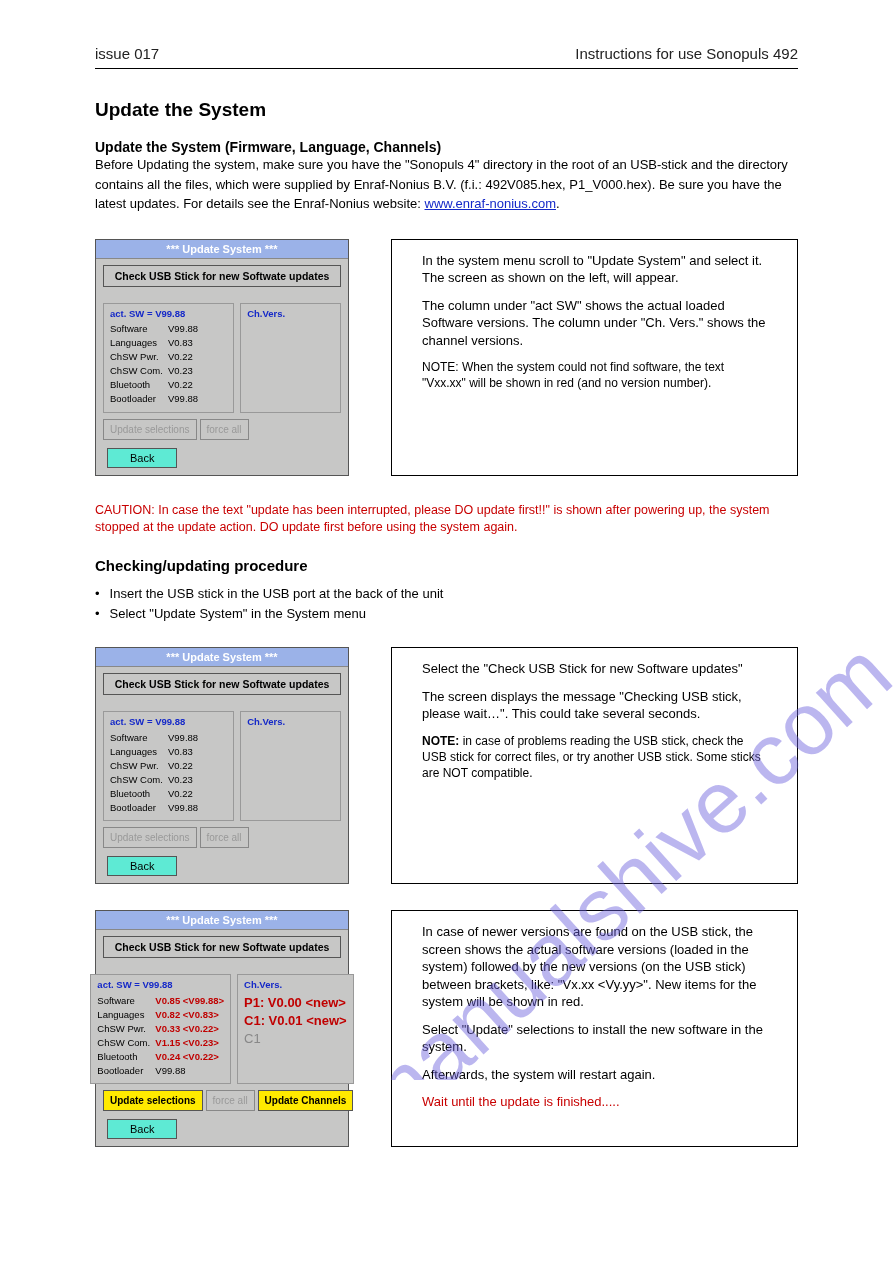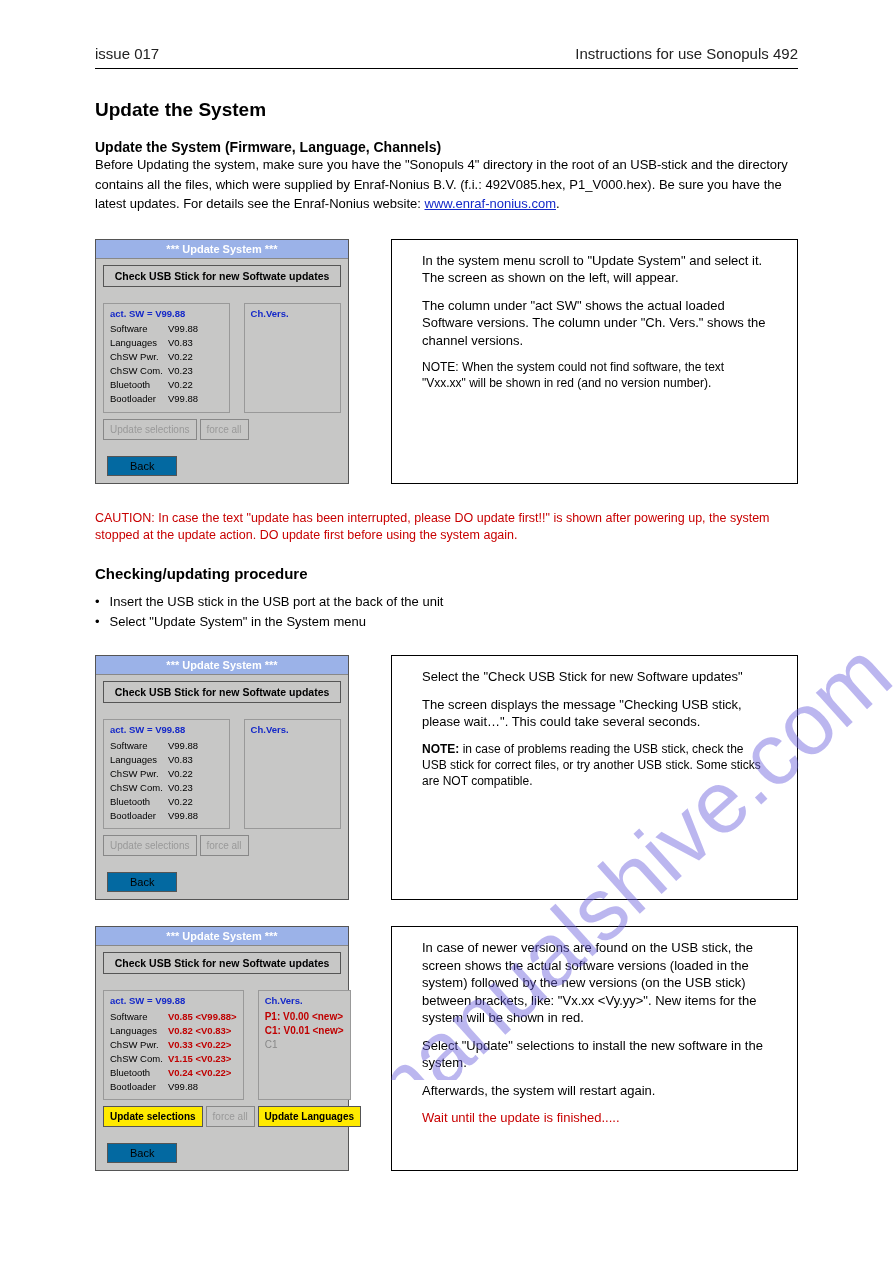--- a/index.html
+++ b/index.html
@@ -8,36 +8,36 @@
   .header { font-size: 15px; color: #222; margin-bottom: 6px; }
   .hr { border: none; border-top: 1.5px solid #000; margin-bottom: 30px; }
   .section-title { font-size: 19px; font-weight: bold; margin-bottom: 18px; }
   .section-sub { font-size: 14px; font-weight: bold; }
   .intro { font-size: 13px; line-height: 1.5; margin-bottom: 25px; max-width: 710px; }
   .row { display: flex; gap: 42px; margin-bottom: 26px; align-items: stretch; }
   .panel { border: 1px solid #555; background: #c7c7c6; width: 254px; font-family: Arial, sans-serif; position: relative; }
   .panel-title { background: #9bb2e8; color: #fff; font-weight: bold; text-align: center; font-size: 11px; padding: 3px 0; border-bottom: 1px solid #888; }
   .panel-inner { padding: 6px 7px 7px 7px; }
   .check-btn { display: block; width: 100%; background: #c7c7c6; border: 1px solid #555; font-size: 10.5px; font-weight: bold; text-align: center; padding: 4px 0; margin-bottom: 16px; }
-  .columns { display: flex; gap: 14px; margin-bottom: 6px; }
+  .columns { display: flex; gap: 6px; margin-bottom: 6px; justify-content: center; }
   .col-left, .col-right { border: 1px solid #999; padding: 4px 6px 6px 6px; background: #c7c7c6; }
   .col-left { flex: 1.35; }
   .col-right { flex: 1; }
   .col-header { font-size: 9.5px; color: #1428c8; font-weight: bold; margin-bottom: 3px; white-space: nowrap; }
   .swrow { display: flex; font-size: 9.5px; padding: 1.5px 0; white-space: nowrap; }
   .swrow .lbl { width: 58px; color: #000; }
   .swrow .val { color: #000; }
   .swrow .val.red { color: #c00000; font-weight: bold; }
-  .chrow { font-size: 10px; padding: 1.5px 0; white-space: nowrap; }
+  .chrow { font-size: 13px; padding: 1.5px 0; white-space: nowrap; }
   .chrow.red { color: #c00000; font-weight: bold; }
   .chrow.grey { color: #888; }
   .btnrow { display: flex; gap: 3px; margin-bottom: 6px; }
   .pbtn { border: 1px solid #888; font-size: 10px; padding: 4px 6px; background: #c7c7c6; color: #999; white-space: nowrap; }
   .pbtn.active { background: #ffea00; color: #000; font-weight: bold; border-color: #555; }
-  .back { display: inline-block; border: 1px solid #555; background: #0369a1; padding: 3px 22px; font-size: 11px; font-weight: normal; margin-left: 4px; margin-top: 10px; }
+  .back { display: inline-block; border: 1px solid #555; background: #5eead4; padding: 3px 22px; font-size: 11px; font-weight: normal; margin-left: 4px; margin-top: 2px; }
   .desc { border: 1px solid #000; flex: 1; padding: 12px 30px; font-size: 13px; line-height: 1.35; }
   .desc p { margin-bottom: 10px; }
   .desc .small { font-size: 12px; }
   .warn { color: #c80000; font-size: 12.5px; margin: 8px 0 6px 0; line-height: 1.4; }
   .proc-title { font-size: 15px; font-weight: bold; margin: 20px 0 10px 0; }
   .bullets { font-size: 13px; line-height: 1.6; margin: 0 0 22px 0; list-style: none; }
   .bullets li::before { content: "\2022"; margin-right: 10px; }
   .watermark { position: absolute; top: 380px; left: 150px; width: 760px; pointer-events: none; z-index: 5; }
   .watermark svg text { font-family: Arial, sans-serif; font-size: 88px; fill: #6b5fdd; opacity: 0.45; }
 </style>
@@ -203,21 +203,21 @@
           <div class="col-right">
             <div class="col-header">Ch.Vers.</div>
             <div class="chrow red">P1: V0.00 &lt;new&gt;</div>
             <div class="chrow red">C1: V0.01 &lt;new&gt;</div>
             <div class="chrow grey">C1</div>
           </div>
         </div>
         <div class="btnrow">
           <div class="pbtn active">Update selections</div>
           <div class="pbtn">force all</div>
-          <div class="pbtn active">Update Languages</div>
+          <div class="pbtn active">Update Channels</div>
         </div>
         <div class="back">Back</div>
       </div>
     </div>
     <div class="desc">
       <p>In case of newer versions are found on the USB stick, the screen shows the actual software versions (loaded in the system) followed by the new versions (on the USB stick) between brackets, like: "Vx.xx &lt;Vy.yy&gt;". New items for the system will be shown in red.</p>
       <p>Select "Update" selections to install the new software in the system.</p>
       <p>Afterwards, the system will restart again.</p>
       <p style="color:#c80000">Wait until the update is finished.....</p>
     </div>

